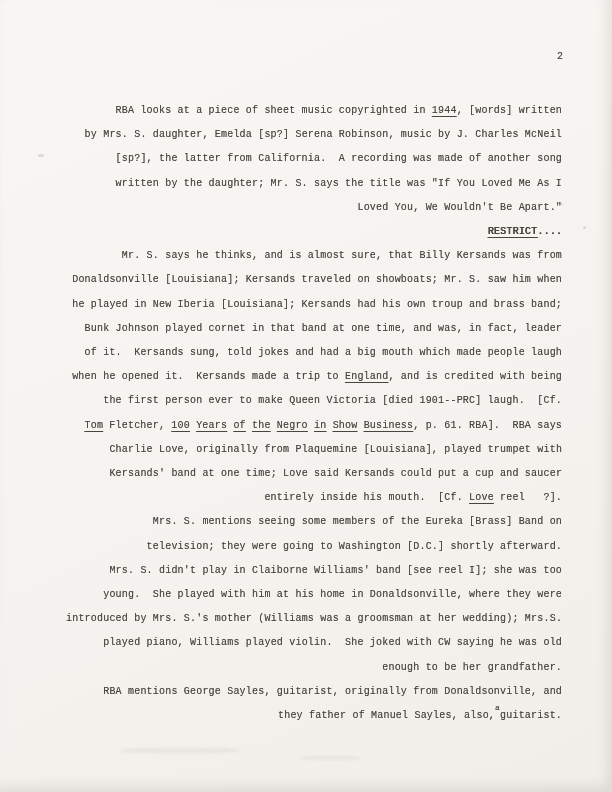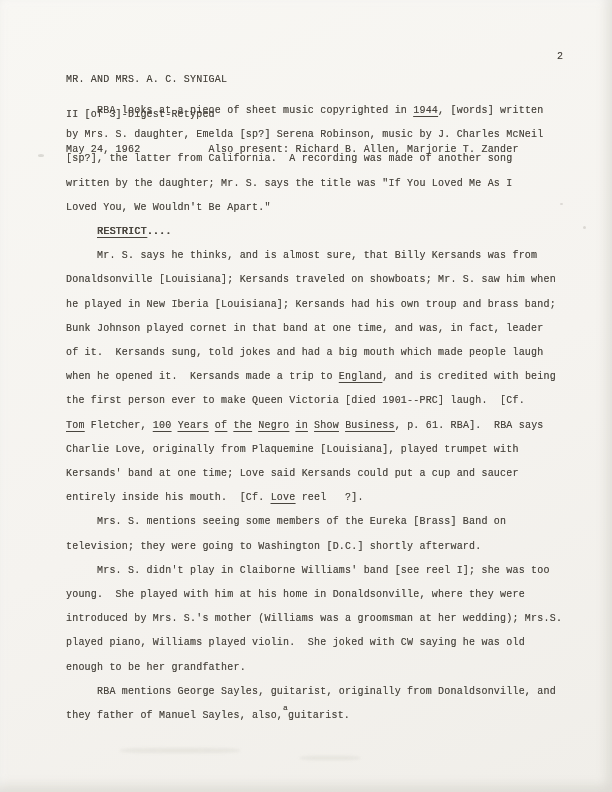--- a/index.html
+++ b/index.html
@@ -34,21 +34,21 @@
     left: 66px;
     top: 51px;
     line-height: 11.6px;
   }
   .doc-body {
     position: absolute;
     left: 66px;
     top: 99px;
     line-height: 24.2px;
   }
-  .line { min-height: 24.2px; }
+  .line { min-height: 24.2px; text-align: right; }
   .u {
     text-decoration: underline;
     text-underline-offset: 2.5px;
     text-decoration-thickness: 0.9px;
   }
   .b {
     font-weight: normal;
     text-shadow: 0.5px 0 0 currentColor, 0 0 0.6px rgba(73,69,62,0.6);
   }
   .sup {
@@ -76,25 +76,20 @@
   .smudge.m1 { left: 120px; top: 748px; width: 120px; height: 5px; }
   .smudge.m2 { left: 300px; top: 756px; width: 60px;  height: 4px; }
 </style>
 </head>
 <body>
 
 <div class="page">
 
   <div class="page-number typed">2</div>
 
-  <div class="header typed">
-    <div class="hline">MR. AND MRS. A. C. SYNIGAL</div>
-    <div class="hline">II [of 3]-Digest-Retyped</div>
-    <div class="hline">May 24, 1962           Also present: Richard B. Allen, Marjorie T. Zander</div>
-  </div>
 
   <div class="doc-body typed"><div><div class="line"><span>     RBA looks at a piece of sheet music copyrighted in </span><span class="u">1944</span><span>, [words] written</span></div><div class="line"><span>by Mrs. S. daughter, Emelda [sp?] Serena Robinson, music by J. Charles McNeil</span></div><div class="line"><span>[sp?], the latter from California.  A recording was made of another song</span></div><div class="line"><span>written by the daughter; Mr. S. says the title was "If You Loved Me As I</span></div><div class="line"><span>Loved You, We Wouldn't Be Apart."</span></div></div><div><div class="line"><span>     </span><span class="u b">RESTRICT</span><span class="b">....</span></div></div><div><div class="line"><span>     Mr. S. says he thinks, and is almost sure, that Billy Kersands was from</span></div><div class="line"><span>Donaldsonville [Louisiana]; Kersands traveled on showboats; Mr. S. saw him when</span></div><div class="line"><span>he played in New Iberia [Louisiana]; Kersands had his own troup and brass band;</span></div><div class="line"><span>Bunk Johnson played cornet in that band at one time, and was, in fact, leader</span></div><div class="line"><span>of it.  Kersands sung, told jokes and had a big mouth which made people laugh</span></div><div class="line"><span>when he opened it.  Kersands made a trip to </span><span class="u">England</span><span>, and is credited with being</span></div><div class="line"><span>the first person ever to make Queen Victoria [died 1901--PRC] laugh.  [Cf.</span></div><div class="line"><span class="u">Tom</span><span> Fletcher, </span><span class="u">100</span><span> </span><span class="u">Years</span><span> </span><span class="u">of</span><span> </span><span class="u">the</span><span> </span><span class="u">Negro</span><span> </span><span class="u">in</span><span> </span><span class="u">Show</span><span> </span><span class="u">Business</span><span>, p. 61. RBA].  RBA says</span></div><div class="line"><span>Charlie Love, originally from Plaquemine [Louisiana], played trumpet with</span></div><div class="line"><span>Kersands' band at one time; Love said Kersands could put a cup and saucer</span></div><div class="line"><span>entirely inside his mouth.  [Cf. </span><span class="u">Love</span><span> reel   ?].</span></div></div><div><div class="line"><span>     Mrs. S. mentions seeing some members of the Eureka [Brass] Band on</span></div><div class="line"><span>television; they were going to Washington [D.C.] shortly afterward.</span></div></div><div><div class="line"><span>     Mrs. S. didn't play in Claiborne Williams' band [see reel I]; she was too</span></div><div class="line"><span>young.  She played with him at his home in Donaldsonville, where they were</span></div><div class="line"><span>introduced by Mrs. S.'s mother (Williams was a groomsman at her wedding); Mrs.S.</span></div><div class="line"><span>played piano, Williams played violin.  She joked with CW saying he was old</span></div><div class="line"><span>enough to be her grandfather.</span></div></div><div><div class="line"><span>     RBA mentions George Sayles, guitarist, originally from Donaldsonville, and</span></div><div class="line"><span>they father of Manuel Sayles, also,</span><span class="sup">a</span><span>guitarist.</span></div></div></div>
 
   <div class="speck s1"></div>
   <div class="speck s2"></div>
   <div class="speck s3"></div>
   <div class="smudge m1"></div>
   <div class="smudge m2"></div>
 
 </div>

